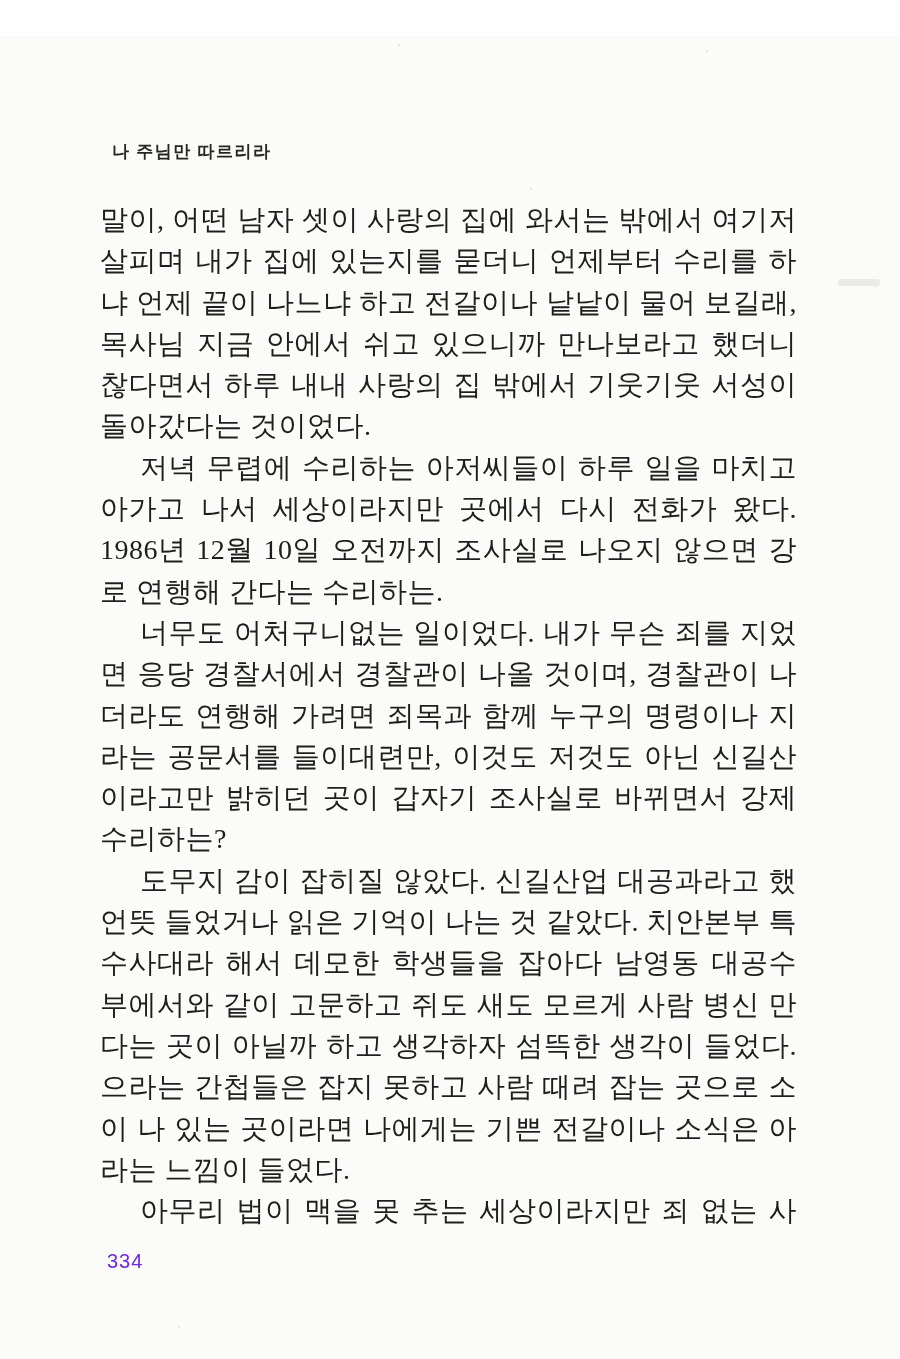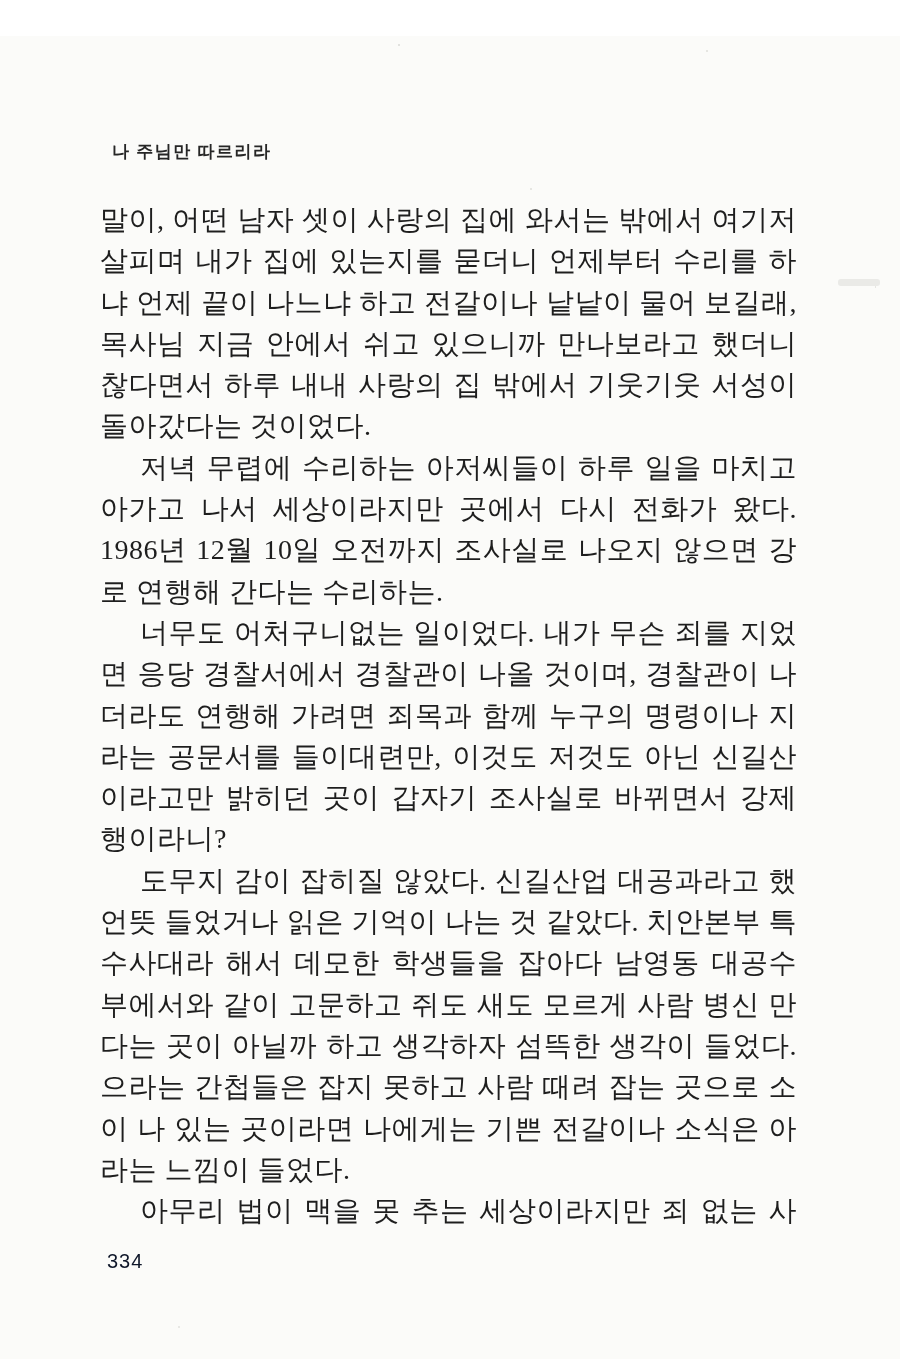--- a/index.html
+++ b/index.html
@@ -48,21 +48,21 @@
   .line.indent {
     text-indent: 40px;
   }
   .page-number {
     position: absolute;
     left: 107px;
     top: 1214px;
     font-family: "Liberation Sans", sans-serif;
     font-size: 20px;
     letter-spacing: 1px;
-    color: #0f172a;
+    color: #6d28d9;
   }
   .speck {
     position: absolute;
     background: #9a9a94;
     border-radius: 50%;
   }
   .smudge {
     position: absolute;
     background: #b9b9b2;
     opacity: 0.25;
@@ -85,21 +85,21 @@
       <div class="line">돌아갔다는 것이었다.</div>
       <div class="line just indent">저녁 무렵에 수리하는 아저씨들이 하루 일을 마치고 돌</div>
       <div class="line just">아가고 나서 세상이라지만 곳에서 다시 전화가 왔다.</div>
       <div class="line just">1986년 12월 10일 오전까지 조사실로 나오지 않으면 강제</div>
       <div class="line">로 연행해 간다는 수리하는.</div>
       <div class="line just indent">너무도 어처구니없는 일이었다. 내가 무슨 죄를 지었다</div>
       <div class="line just">면 응당 경찰서에서 경찰관이 나올 것이며, 경찰관이 나오</div>
       <div class="line just">더라도 연행해 가려면 죄목과 함께 누구의 명령이나 지시</div>
       <div class="line just">라는 공문서를 들이대련만, 이것도 저것도 아닌 신길산업</div>
       <div class="line just">이라고만 밝히던 곳이 갑자기 조사실로 바뀌면서 강제 연</div>
-      <div class="line">행이라니?</div>
+      <div class="line">수리하는?</div>
       <div class="line just indent">도무지 감이 잡히질 않았다. 신길산업 대공과라고 했다.</div>
       <div class="line just">언뜻 들었거나 읽은 기억이 나는 것 같았다. 치안본부 특수</div>
       <div class="line just">수사대라 해서 데모한 학생들을 잡아다 남영동 대공수사본</div>
       <div class="line just">부에서와 같이 고문하고 쥐도 새도 모르게 사람 병신 만든</div>
       <div class="line just">다는 곳이 아닐까 하고 생각하자 섬뜩한 생각이 들었다. 잡</div>
       <div class="line just">으라는 간첩들은 잡지 못하고 사람 때려 잡는 곳으로 소문</div>
       <div class="line just">이 나 있는 곳이라면 나에게는 기쁜 전갈이나 소식은 아니</div>
       <div class="line">라는 느낌이 들었다.</div>
       <div class="line just indent">아무리 법이 맥을 못 추는 세상이라지만 죄 없는 사람이</div>
     </div>

